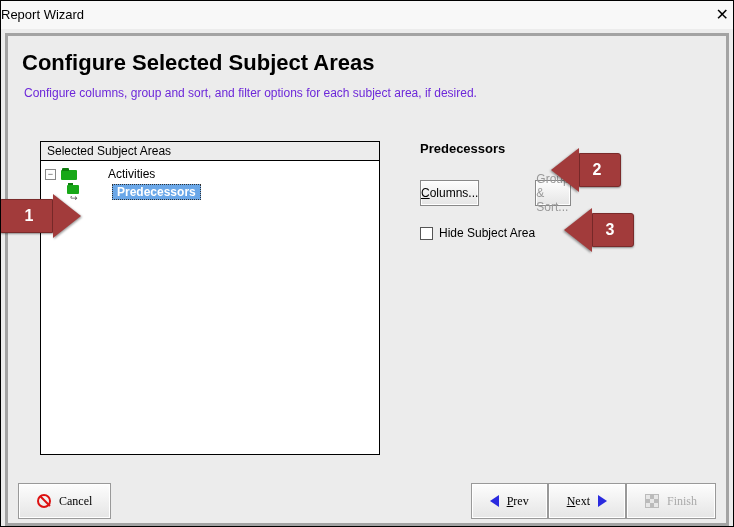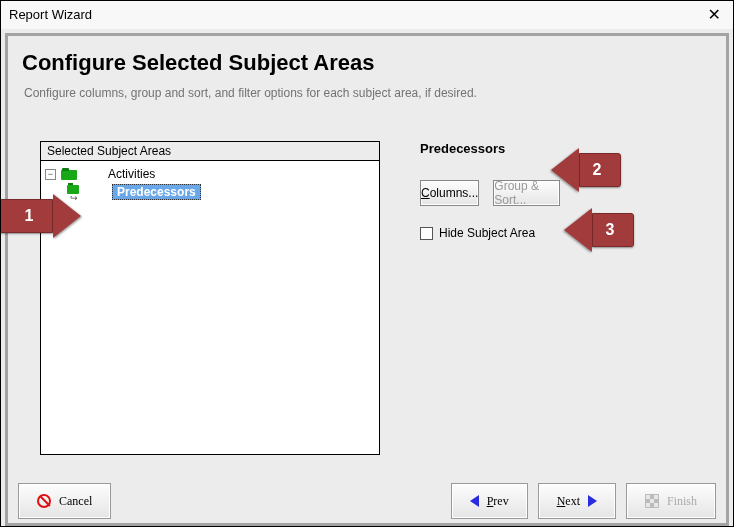--- a/index.html
+++ b/index.html
@@ -1,23 +1,23 @@
 <!DOCTYPE html>
 <html><head>
 <meta charset="utf-8">
 <style>
   * { box-sizing: border-box; }
   html,body { margin:0; padding:0; font-family: Tahoma, Arial, sans-serif; font-size:12px; }
   body { width:734px; height:527px; background:#fff; border:1px solid #000; position:relative; }
-  .titlebar { height:28px; line-height:28px; padding:0 8px; background:#f8f8f8; display:flex; align-items:center; justify-content:space-between; font-size:13px; }
+  .titlebar { height:28px; line-height:28px; padding:0 0; background:#f8f8f8; display:flex; align-items:center; justify-content:space-between; font-size:13px; }
   .titlebar .close { font-size:16px; padding:0 4px; cursor:default; }
   .content { position:absolute; top:28px; left:0; right:0; bottom:0; background:#ececec; padding:4px 4px 0 4px; }
   .inner { background:#ececec; border:3px solid #a3a3a3; height:100%; position:relative; }
   .heading { font-size:22px; font-weight:bold; margin:14px 0 10px 14px; color:#000; }
-  .subtitle { margin:0 0 22px 16px; font-size:12px; color:#737373; }
+  .subtitle { margin:0 0 22px 16px; font-size:12px; color:#6d28d9; }
   .main-area { position:absolute; top:105px; left:32px; right:20px; bottom:55px; }
   .tree-panel { position:absolute; left:0; top:0; width:340px; bottom:0; }
   .tree-header { border:1px solid #000; border-bottom:none; background:#ececec; padding:2px 6px; font-size:12px; }
   .tree-body { border:1px solid #000; background:#fff; height:295px; padding:4px 2px; }
   .tree-row { display:flex; align-items:center; height:18px; font-size:12px; gap:2px; }
   .tree-row.level1 { padding-left:2px; }
   .tree-row.level2 { padding-left:24px; }
   .toggle { width:11px; height:11px; border:1px solid #888; display:flex; align-items:center; justify-content:center; font-size:9px; line-height:9px; color:#555; background:#fff; margin-right:3px;}
   .folder-icon { width:16px; height:12px; position:relative; margin-right:3px; }
   .folder-icon::before { content:""; position:absolute; left:0; top:2px; width:16px; height:10px; background:#18a818; border-radius:1px; }
@@ -25,27 +25,27 @@
   .link-icon { width:16px; height:14px; position:relative; margin-right:3px; }
   .link-icon .f { position:absolute; left:0; top:0; width:12px; height:9px; background:#18a818; border-radius:1px;}
   .link-icon .f::before { content:""; position:absolute; left:1px; top:-2px; width:5px; height:2px; background:#0f7d0f;}
   .link-icon .a { position:absolute; left:3px; top:8px; font-size:9px; color:#555;}
   .tree-label { padding:0 2px;margin-left:24px; }
   .tree-label.selected { background:#6aa7e8; border:1px dotted #333; color:#fff; font-weight:bold; padding:0 4px; }
   .right-panel { position:absolute; left:380px; top:0; right:0; }
   .right-heading { font-weight:bold; font-size:13px; margin-bottom:24px; }
   .btn-col { display:flex; flex-direction:row; gap:14px; width:140px; }
   .win-btn { height:26px; border:1px solid #888; background:linear-gradient(#fdfdfd,#e5e5e5); font-size:12px; display:flex; align-items:center; justify-content:center; box-shadow:0 0 0 1px #fff inset; }
-  .win-btn.disabled { color:#999; }
+  .win-btn.disabled { color:#999;margin-left:42px; }
   .chk-row { display:flex; align-items:center; gap:6px; margin-top:20px; font-size:12px; }
   .chk { width:13px; height:13px; border:1px solid #555; background:#fff; }
   .footer { position:absolute; left:0; right:0; bottom:0; height:44px; padding:6px 10px; display:flex; align-items:center; justify-content:space-between; background:#ececec;}
   .foot-btn { height:36px; border:1px solid #999; background:linear-gradient(#fdfdfd,#e5e5e5); display:flex; align-items:center; gap:8px; padding:0 18px; font-size:12px; box-shadow:0 0 0 1px #fff inset;font-family:Liberation Serif, serif;}
   .foot-btn.disabled { color:#aaa; }
-  .foot-right { display:flex; gap:10px; }
+  .foot-right { display:flex; }
   .tri { width:0; height:0; }
   .tri.left { border-top:6px solid transparent; border-bottom:6px solid transparent; border-right:9px solid #2a2adf; }
   .tri.right { border-top:6px solid transparent; border-bottom:6px solid transparent; border-left:9px solid #2a2adf; }
   .no-sign { width:14px; height:14px; border:2px solid #d11; border-radius:50%; position:relative;}
   .no-sign::after { content:""; position:absolute; left:-1px; top:4px; width:14px; height:2px; background:#d11; transform:rotate(45deg);}
   .checker { width:14px; height:14px; background:
     conic-gradient(#bbb 25%, #e7e7e7 0 50%, #bbb 0 75%, #e7e7e7 0) 0 0/8px 8px;
     border:1px solid #bbb;}
   
   .marker { position:absolute; display:flex; align-items:center; pointer-events:none; }

